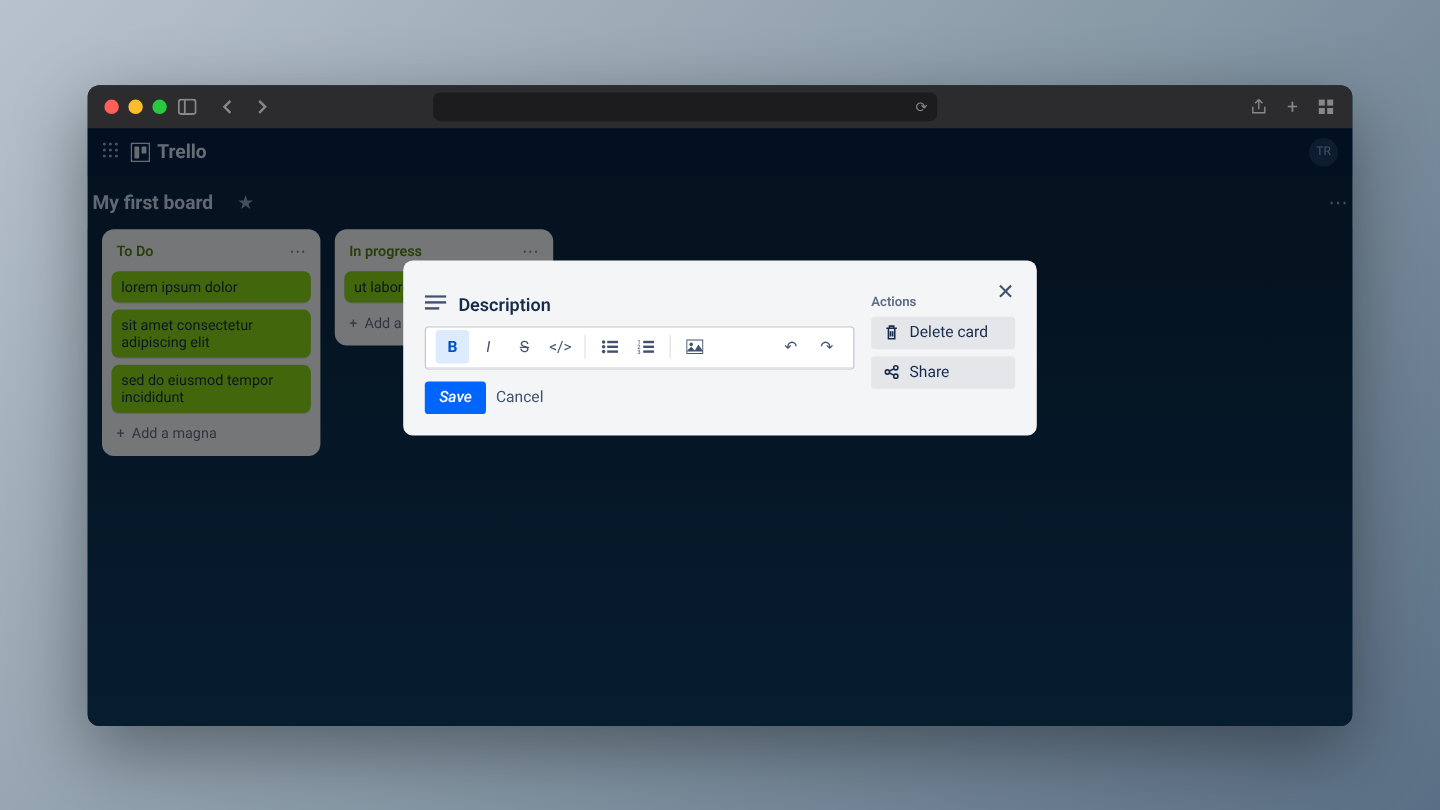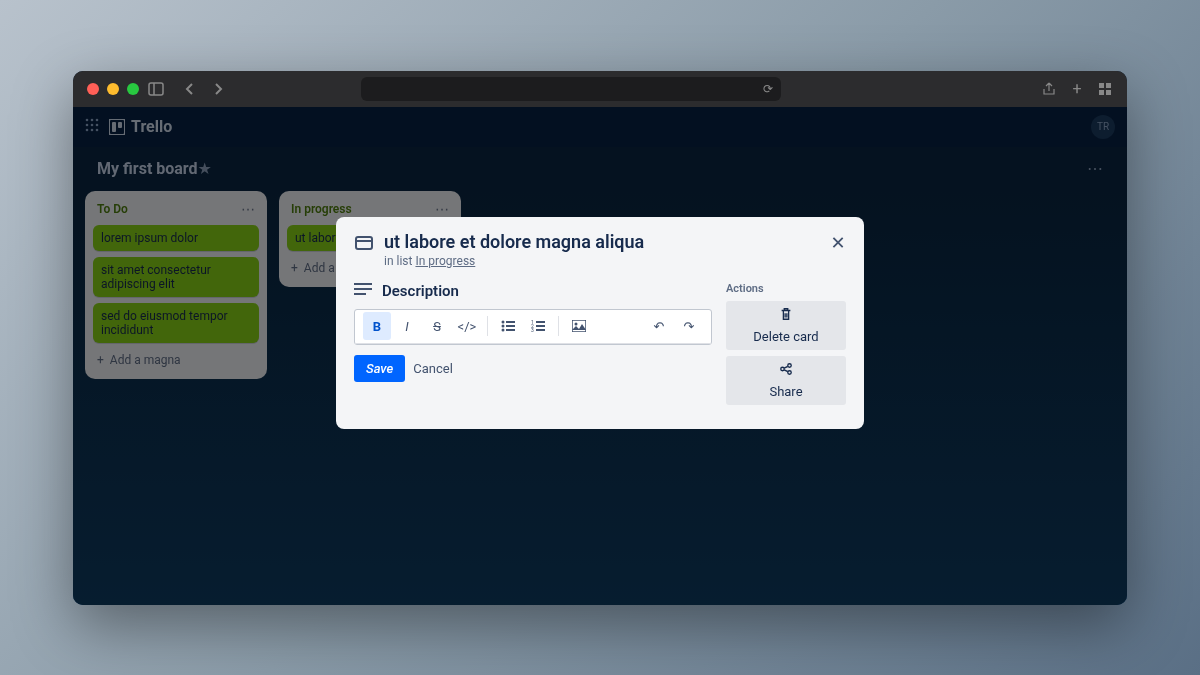--- a/index.html
+++ b/index.html
@@ -13,21 +13,21 @@
 .dot.green { background:#28c840; }
 .tb-sidebar-icon,.tb-back,.tb-fwd { color:#888; width:18px; height:18px; display:flex; align-items:center; justify-content:center; }
 .tb-nav { display:flex; gap:10px; margin-left:8px; }
 .urlbar { flex:1; max-width:420px; height:24px; background:#1c1c1e; border-radius:6px; margin:0 auto; position:relative; display:flex; align-items:center; justify-content:flex-end; padding:0 8px; }
 .urlbar .reload { color:#888; font-size:12px; }
 .tb-right { display:flex; gap:12px; color:#888; margin-left:auto; }
 .tb-right > * { width:16px; height:16px; display:flex; align-items:center; justify-content:center; }
 .app-header { height:40px; background:#062042; display:flex; align-items:center; padding:0 12px; gap:10px; color:#8aa3c4; }
 .app-header .logo { font-weight:700; font-size:16px; color:#cdd9e8; display:flex; align-items:center; gap:6px; }
 .app-header .avatar { width:24px; height:24px; border-radius:50%; background:#1b3a5e; margin-left:auto; font-size:10px; display:flex; align-items:center; justify-content:center; color:#8aa3c4; }
-.board-header { height:44px; display:flex; align-items:center; padding:0 24px; gap:0; color:#c4d1e6; }
+.board-header { height:44px; display:flex; align-items:center; padding:0 4px; gap:20px; color:#c4d1e6; }
 .board-header .title { font-weight:700; font-size:16px; }
 .board-header .star { color:#8a9db8; }
 .board-header .more { margin-left:auto; color:#8a9db8; }
 .board { flex:1; padding:0 12px; display:flex; gap:12px; align-items:flex-start; background:linear-gradient(180deg,#0a2540 0%,#0d3a5f 100%); height:calc(100% - 120px); }
 .list { width:182px; background:#ebecf0; border-radius:10px; padding:8px; }
 .list-header { display:flex; justify-content:space-between; align-items:center; margin-bottom:6px; padding:2px 4px; }
 .list-title { font-size:12px; font-weight:600; color:#4d7c0f; }
 .list-menu { color:#6b778c; font-size:14px; }
 .card { background:#84cc16; border-radius:6px; padding:6px 8px; margin-bottom:6px; font-size:12px; color:#172b4d; box-shadow:0 1px 0 rgba(9,30,66,0.15); }
 .add-card { display:flex; align-items:center; gap:6px; padding:4px; font-size:12px; color:#5e6c84; margin-top:2px; }
@@ -48,21 +48,21 @@
 .tbtn { width:28px; height:28px; display:flex; align-items:center; justify-content:center; color:#42526e; border-radius:3px; font-size:13px; cursor:pointer; }
 .tbtn.active { background:#deebff; color:#0052cc; }
 .tsep { width:1px; height:20px; background:#dfe1e6; margin:0 4px; }
 .tright { margin-left:auto; display:flex; gap:2px; }
 .editor { padding:10px 12px; min-height:130px; font-size:13px; color:#172b4d; }
 .editor-actions { display:flex; gap:8px; margin-top:10px; align-items:center; }
 .btn-save { background:#0065ff; color:#fff; border:none; padding:6px 12px; border-radius:3px; font-size:13px; font-weight:500; cursor:pointer;font-style:italic; }
 .btn-cancel { color:#42526e; font-size:13px; cursor:pointer; }
 .side-col { width:120px; }
 .side-label { font-size:11px; font-weight:600; color:#5e6c84; margin-bottom:6px; }
-.side-btn { display:flex; align-items:center; gap:8px; background:#e4e6ea; border-radius:3px; padding:6px 10px; font-size:13px; color:#172b4d; margin-bottom:6px; cursor:pointer;flex-direction:column; }
+.side-btn { display:flex; align-items:center; gap:8px; background:#e4e6ea; border-radius:3px; padding:6px 10px; font-size:13px; color:#172b4d; margin-bottom:6px; cursor:pointer; }
 .side-btn svg { width:14px; height:14px; }
 </style>
 </head>
 <body>
 
 <div class="window">
   <div class="titlebar">
     <div class="traffic">
       <div class="dot red"></div>
       <div class="dot yellow"></div>
@@ -160,32 +160,20 @@
         <span>+</span>
         <span>Add a c</span>
       </div>
     </div>
   </div>
 
   <div class="overlay"></div>
 
   <div class="modal">
     <div class="modal-close">✕</div>
-    <div class="modal-header">
-      <span class="card-icon"><svg width="20" height="20" viewBox="0 0 20 20" fill="none" stroke="currentColor" stroke-width="2">
-            <rect x="2" y="4" width="16" height="12" rx="2"></rect>
-            <line x1="2" y1="8" x2="18" y2="8"></line>
-          </svg></span>
-      <div>
-        <div class="modal-title">ut labore et dolore magna aliqua</div>
-        <div class="modal-sub">
-          <span>in list </span><u>In progress</u>
-        </div>
-      </div>
-    </div>
     <div class="modal-body">
       <div class="main-col">
         <div class="desc-header">
           <span><svg width="18" height="14" viewBox="0 0 18 14" fill="currentColor" style="color:#42526e">
                 <rect x="0" y="0" width="18" height="2"></rect>
                 <rect x="0" y="5" width="18" height="2"></rect>
                 <rect x="0" y="10" width="12" height="2"></rect>
               </svg></span>
           <span class="desc-label">Description</span>
         </div>

